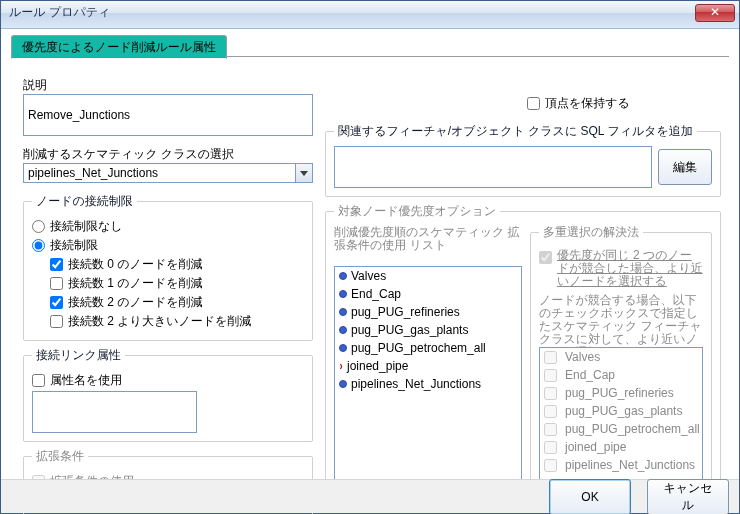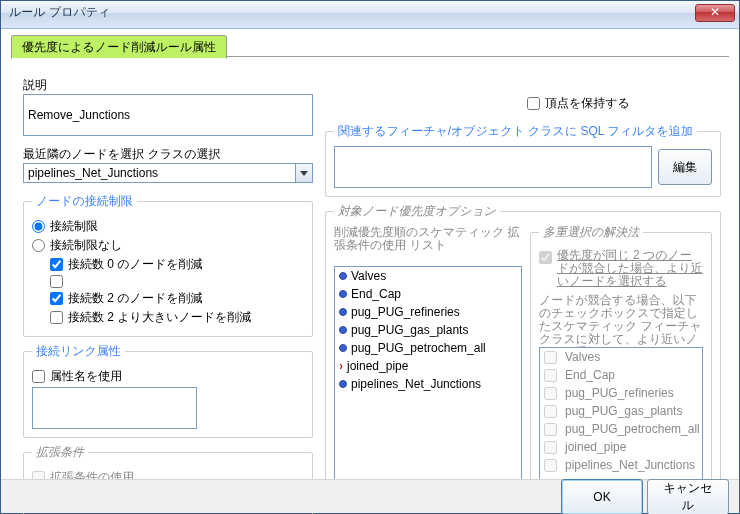--- a/index.html
+++ b/index.html
@@ -3,55 +3,55 @@
 <meta charset="utf-8">
 <style>
   * { box-sizing: border-box; }
   html, body { margin: 0; padding: 0; font-family: "MS UI Gothic", "Yu Gothic", "Meiryo", Tahoma, sans-serif; font-size: 12px; background: #6d92c0; }
   .window { width: 740px; height: 514px; background: #fff; border: 1px solid #3b5d8a; box-shadow: 0 0 6px rgba(0,0,0,.3); position: relative; }
   .titlebar { height: 28px; background: linear-gradient(#f4f7fc, #dbe6f4 45%, #c7d7ec 46%, #dce8f7); display: flex; align-items: center; padding: 0 4px 4px 8px; border-bottom: 1px solid #9fb9d8; }
   .titlebar .title { color: #1b2f4b; flex: 1; font-size: 12px; }
   .closebtn { width: 40px; height: 18px; background: linear-gradient(#e9999b, #cf5b5e 45%, #c03236 46%, #d56a6d); border: 1px solid #8a2f32; border-radius: 3px; color: #fff; text-align: center; line-height: 15px; font-family: Arial, sans-serif; font-size: 12px; cursor: pointer; }
   .client { position: absolute; top: 28px; left: 0; right: 0; bottom: 0; background: #fff; }
   .tabstrip { position: absolute; top: 6px; left: 10px; height: 22px; }
-  .tab { display: inline-block; border: 1px solid #9c9c9c; border-bottom: 1px solid #fff; background: #bef264; padding: 3px 10px 2px 10px; border-radius: 3px 3px 0 0; position: relative; z-index: 2; }
+  .tab { display: inline-block; border: 1px solid #9c9c9c; border-bottom: 1px solid #fff; background: #14b8a6; padding: 3px 10px 2px 10px; border-radius: 3px 3px 0 0; position: relative; z-index: 2; }
   .tabline { position: absolute; top: 27px; left: 10px; right: 10px; height: 1px; background: #9c9c9c; z-index: 1; }
 
   .page { position: absolute; top: 34px; left: 12px; right: 12px; bottom: 38px; }
 
   .lbl { color: #000; }
   .input-text { border: 1px solid #7a9cc6; height: 20px; padding: 20px 4px; font-size: 12px; background: #fff; }
   .combo { border: 1px solid #7a9cc6; height: 20px; background: #fff; display: flex; align-items: center; }
   .combo .val { flex: 1; padding: 0 4px; }
   .combo .arrow { width: 17px; height: 100%; border-left: 1px solid #7a9cc6; background: linear-gradient(#f3f6fb,#d9e4f1); display:flex;align-items:center;justify-content:center;}
   .combo.disabled { background: #f0f0f0; color: #999; }
   .combo.disabled .val { color:#999;}
   .tri { width:0;height:0;border-left:4px solid transparent;border-right:4px solid transparent;border-top:5px solid #3c3c3c;}
   .combo.disabled .tri{border-top-color:#b0b0b0;}
 
   .checkbox, .radio { display:flex; align-items:center; gap:5px; margin:2px 0; }
   .checkbox input, .radio input { margin:0; }
   .disabled-text { color:#8a8a8a; }
 
   fieldset { border:1px solid #d0d0d0; border-radius:2px; margin:0; padding:6px 8px 8px 8px; }
-  legend { padding:0 4px; color:#3b82f6; }
+  legend { padding:0 4px; color:#0f172a; }
   fieldset.muted { }
-  fieldset.muted legend { color:#8a8a8a;font-style:italic; }
+  fieldset.muted legend { color:#8a8a8a; }
 
   .button { border:1px solid #7f94b3; background:linear-gradient(#fdfdfd,#e6edf7); height:36px; padding:0 14px; border-radius:3px; font-size:12px; cursor:pointer; }
   .button.primary { border:1px solid #3c7fb1; box-shadow:0 0 0 1px #a8d2f0 inset; }
 
   .listbox { border:1px solid #7a9cc6; background:#fff; overflow:auto; }
   .listbox .row { display:flex; align-items:center; gap:4px; padding:1px 4px; white-space:nowrap; line-height:16px; }
   .dot { width:8px;height:8px;border-radius:50%; background:#3a5fcd; flex:0 0 8px; border:1px solid #2a4aa0;}
   .chevred { color:#cc0000; font-weight:bold; display:inline-block; transform: scaleX(.8); }
 
   .chklist .row input { margin:0 4px 0 0;}
 
-  .footer { position:absolute; bottom:0; left:0; right:0; height:34px; background:#f0f0f0; border-top:1px solid #d6d6d6; display:flex; align-items:center; justify-content:flex-end; gap:4px; padding:0 10px;}
+  .footer { position:absolute; bottom:0; left:0; right:0; height:34px; background:#f0f0f0; border-top:1px solid #d6d6d6; display:flex; align-items:center; justify-content:flex-end; gap:16px; padding:0 10px;}
 
   
   .col-left { position:absolute; left:10px; top:14px; width:290px; }
   .col-right { position:absolute; left:312px; right:6px; top:14px; }
 
   .section-gap { height:10px; }
 </style>
 </head>
 <body>
 
@@ -71,47 +71,48 @@
 
     <div class="page">
 
       <div class="col-left">
         
         <div class="lbl">説明</div>
         <input class="input-text" style="width: 100%;" value="Remove_Junctions">
         <div class="section-gap"></div>
 
         
-        <div class="lbl">最近隣のノードを選択 クラスの選択</div>
+        <div class="lbl">削減するスケマティック クラスの選択</div>
         <div class="combo" style="width:100%;">
           <div class="val">pipelines_Net_Junctions</div>
           <div class="arrow">
               <div class="tri"></div>
             </div>
         </div>
         <div class="section-gap"></div>
 
         
         <fieldset>
           <legend>ノードの接続制限</legend>
           <label class="radio">
+            <input type="radio" name="conn" style="">
+            <span>接続制限なし</span>
+          </label>
+          <label class="radio">
             <input type="radio" name="conn" checked="" style="">
             <span>接続制限</span>
           </label>
-          <label class="radio">
-            <input type="radio" name="conn" style="">
-            <span>接続制限なし</span>
-          </label>
           <div style="margin-left:18px;">
             <label class="checkbox">
                 <input type="checkbox" checked="" style="">
                 <span>接続数 0 のノードを削減</span>
               </label>
             <label class="checkbox">
                 <input type="checkbox" style="">
+                <span>接続数 1 のノードを削減</span>
               </label>
             <label class="checkbox">
                 <input type="checkbox" checked="" style="">
                 <span>接続数 2 のノードを削減</span>
               </label>
             <label class="checkbox">
                 <input type="checkbox" style="">
                 <span>接続数 2 より大きいノードを削減</span>
               </label>
           </div>

